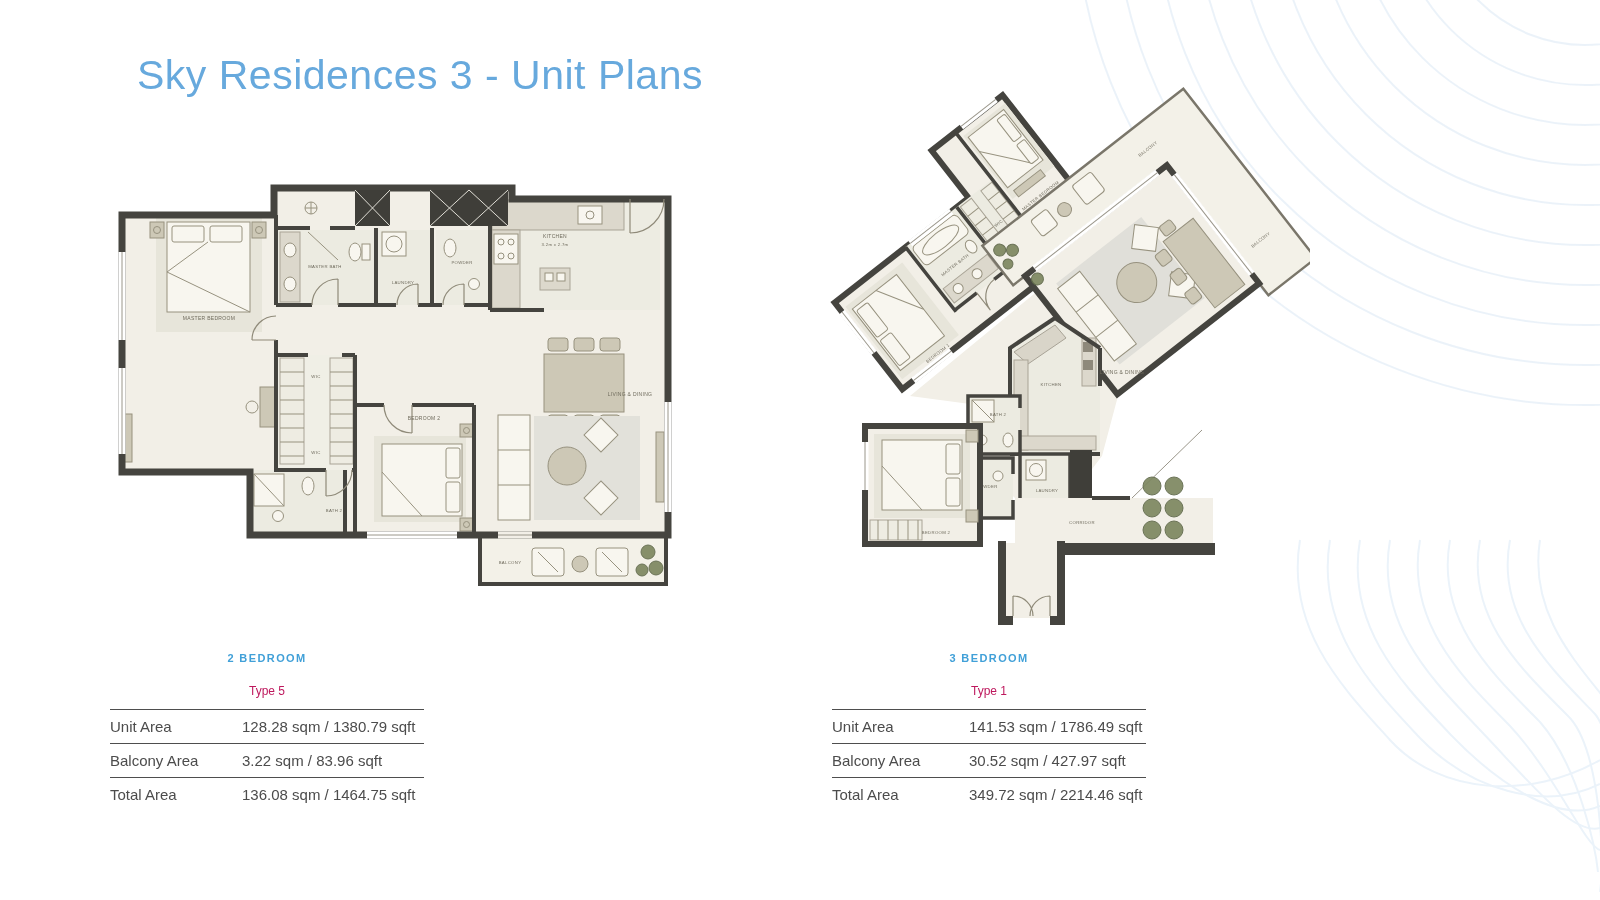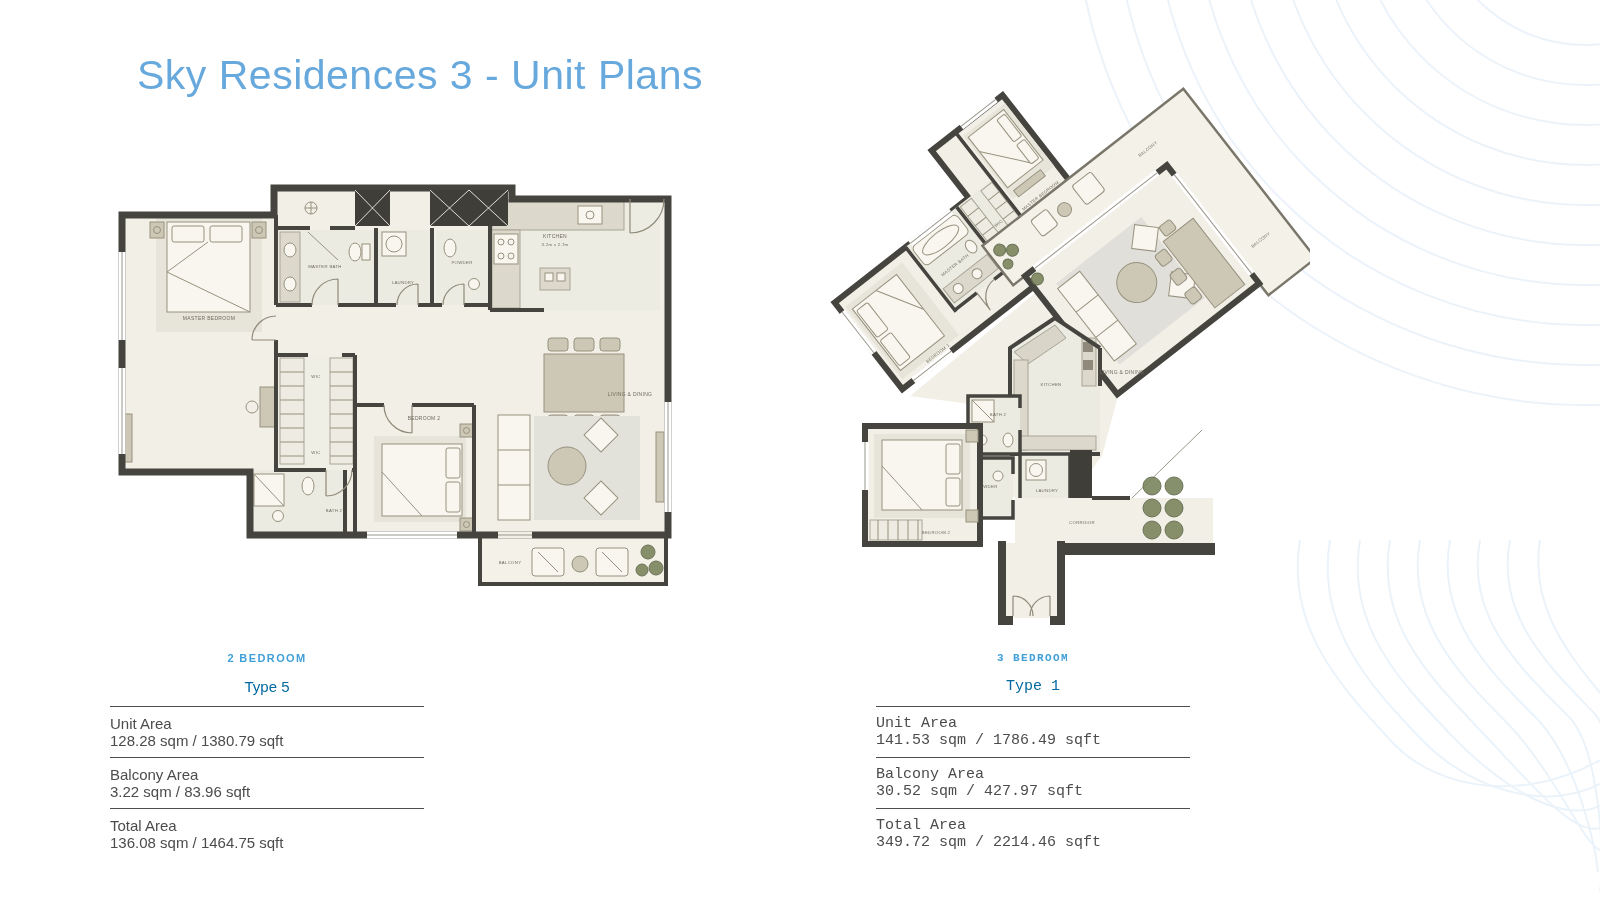--- a/index.html
+++ b/index.html
@@ -10,28 +10,28 @@
   .bg-decor{position:absolute;left:0;top:0;width:1600px;height:900px;}
   .page-title{
     position:absolute;left:121px;top:36px;margin:16px;
     font-size:41px;font-weight:400;letter-spacing:.5px;color:#67a9dd;
   }
   .plan-figure{position:absolute;}
   .plan-2br{left:112px;top:172px;width:560px;height:430px;}
   .plan-3br{left:770px;top:86px;width:540px;height:540px;}
   .area-table{position:absolute;width:314px;font-size:15px;color:#4c4c4c;top:652px;}
   .table-2br{left:110px;}
-  .table-3br{left:876px;font-family:Liberation Mono, monospace;}
+  .table-3br{left:832px;}
   .plan-heading{
     text-align:center;color:#41a0d8;font-weight:700;
     letter-spacing:1.4px;font-size:11px;
   }
-  .type-label{text-align:center;margin-top:14px;font-size:15px;color:#0369a1;}
+  .type-label{text-align:center;margin-top:20px;font-size:12px;color:#be185d;}
   .rows{margin-top:11px;}
-  .row{display:flex;border-top:1.6px solid #4e4e4e;padding:8px 0 8px;flex-direction:column;}
+  .row{display:flex;border-top:1.6px solid #4e4e4e;padding:8px 0 8px;}
   .row-label{width:132px;}
   .table-3br .row-label{width:137px;}
   .row-value{flex:1;}
   
   svg .rl{font-family:"Liberation Sans",sans-serif;font-size:5px;fill:#6f6b5d;
           text-anchor:middle;letter-spacing:.3px;}
   svg .rl-sm{font-size:4.3px;}
   svg .wall{stroke:#45443f;fill:none;stroke-linecap:butt;}
   svg .thin{stroke:#97927f;stroke-width:1;fill:none;}
   svg .furn{fill:#cdc8b6;stroke:#97927f;stroke-width:1;}

